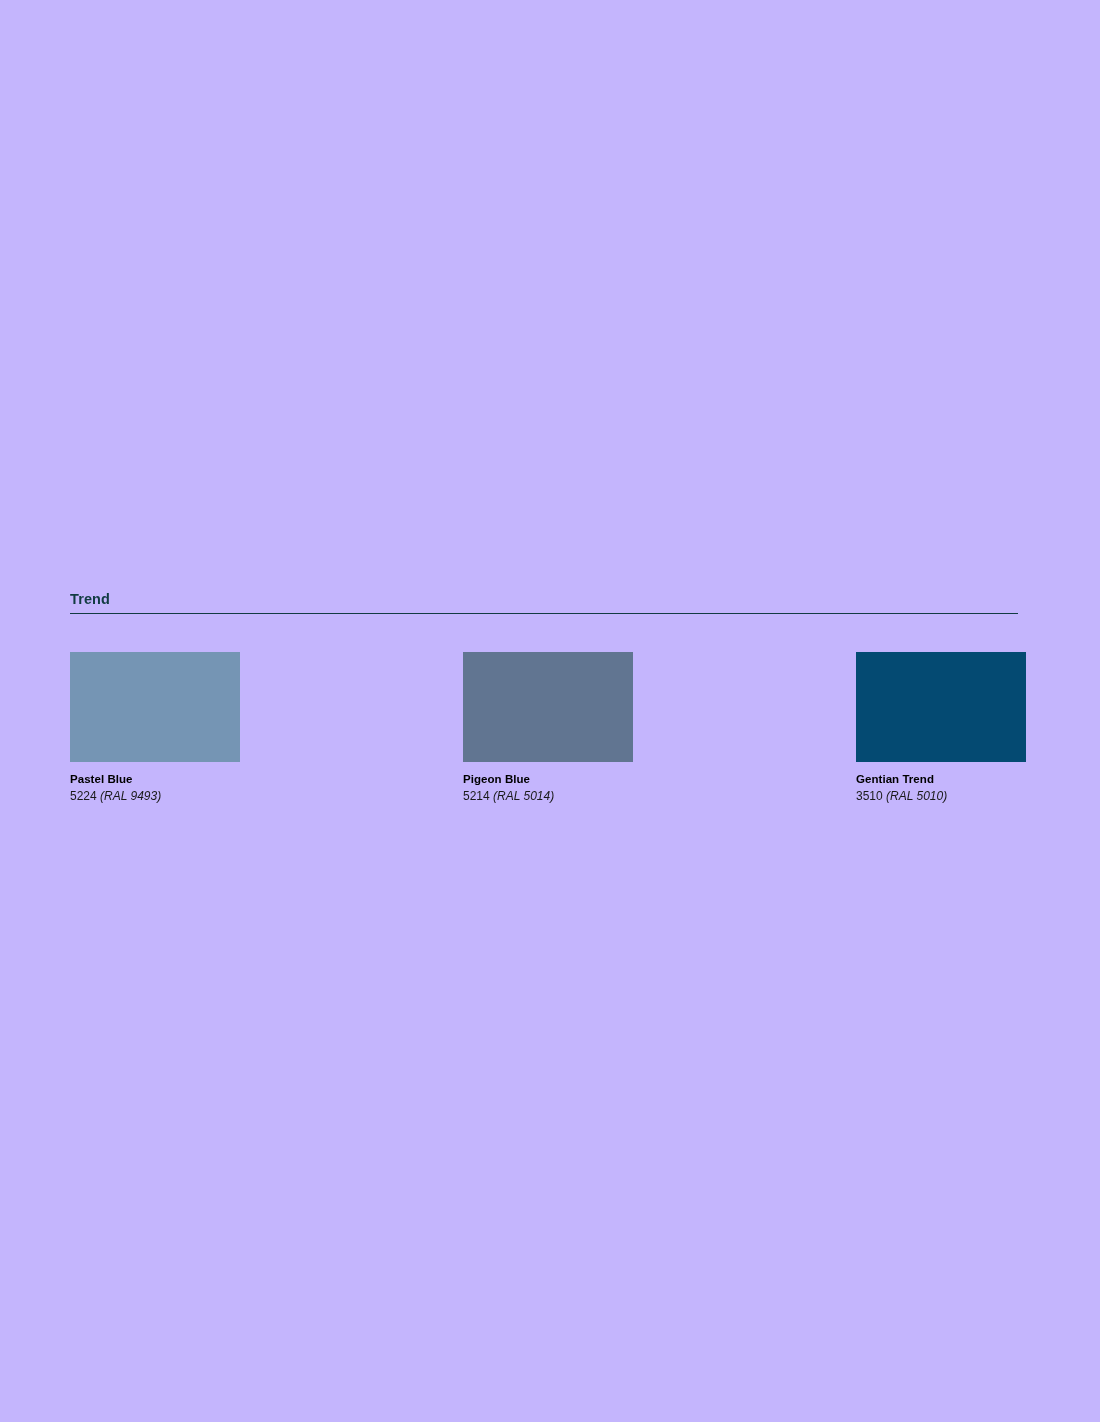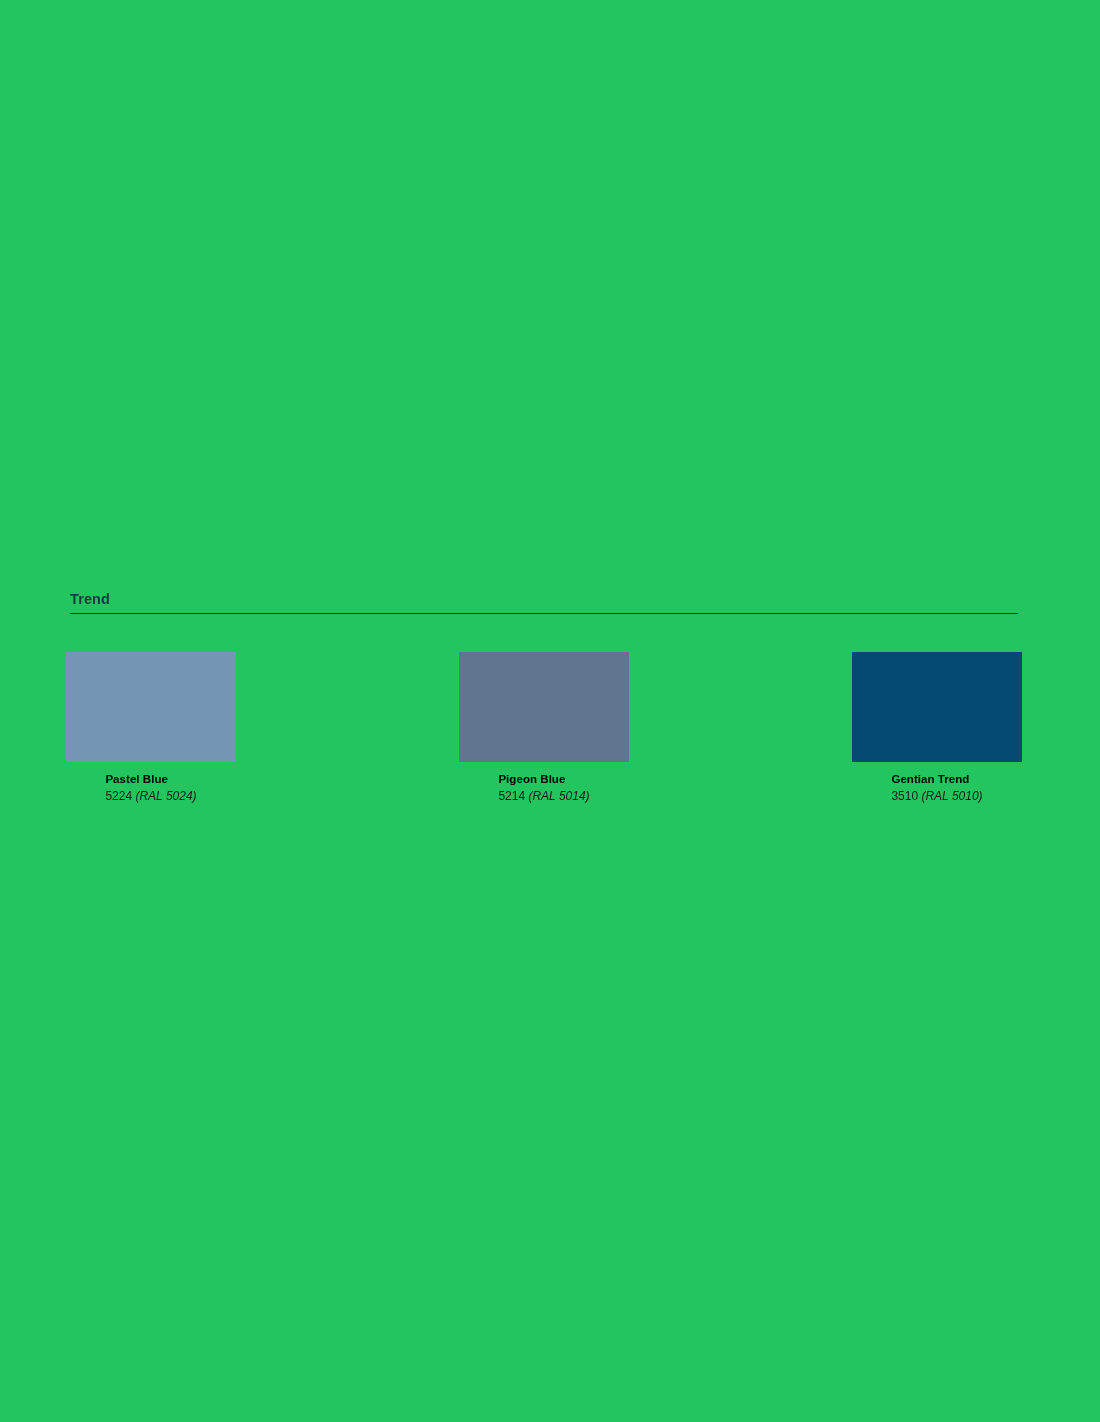--- a/index.html
+++ b/index.html
@@ -12,21 +12,21 @@
     width: 1100px;
     height: 1422px;
     position: relative;
     font-family: "Liberation Sans", sans-serif;
     -webkit-font-smoothing: antialiased;
   }
 
   .page {
     position: absolute;
     inset: 0;
-    background: #22c55e;
+    background: #c4b5fd;
   }
 
   
   .trend-section {
     position: absolute;
     left: 70px;
     top: 590px;
     width: 948px;
   }
 
@@ -61,21 +61,20 @@
     width: 948px;
     display: flex;
     flex-direction: row;
     justify-content: space-between;
   }
 
   .swatch-cell {
     width: 162px;
     display: flex;
     flex-direction: column;
-    align-items: center;
   }
 
   .swatch-chip {
     width: 170px;
     height: 110px;
     position: relative;
     overflow: hidden;
   }
 
   .swatch-chip .chip-texture {
@@ -153,21 +152,21 @@
     <div class="swatch-row">
 
       <div class="swatch-cell">
         <div class="swatch-chip" style="background-color: rgb(117, 149, 180);">
           <div class="chip-texture"></div>
         </div>
         <div class="swatch-label">
           <div class="swatch-name">Pastel Blue</div>
           <div class="swatch-code">
             <span class="code-num">5224</span>
-            <span class="code-ral">(RAL 5024)</span>
+            <span class="code-ral">(RAL 9493)</span>
           </div>
         </div>
       </div>
 
       <div class="swatch-cell">
         <div class="swatch-chip" style="background-color: rgb(97, 117, 145);">
           <div class="chip-texture"></div>
         </div>
         <div class="swatch-label">
           <div class="swatch-name">Pigeon Blue</div>

